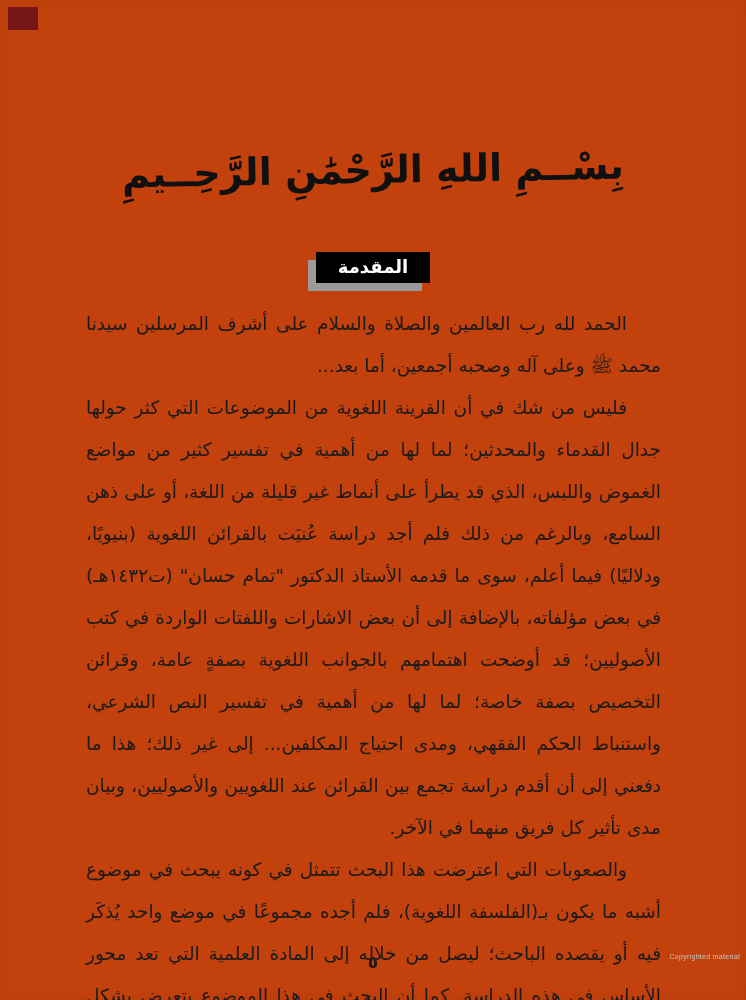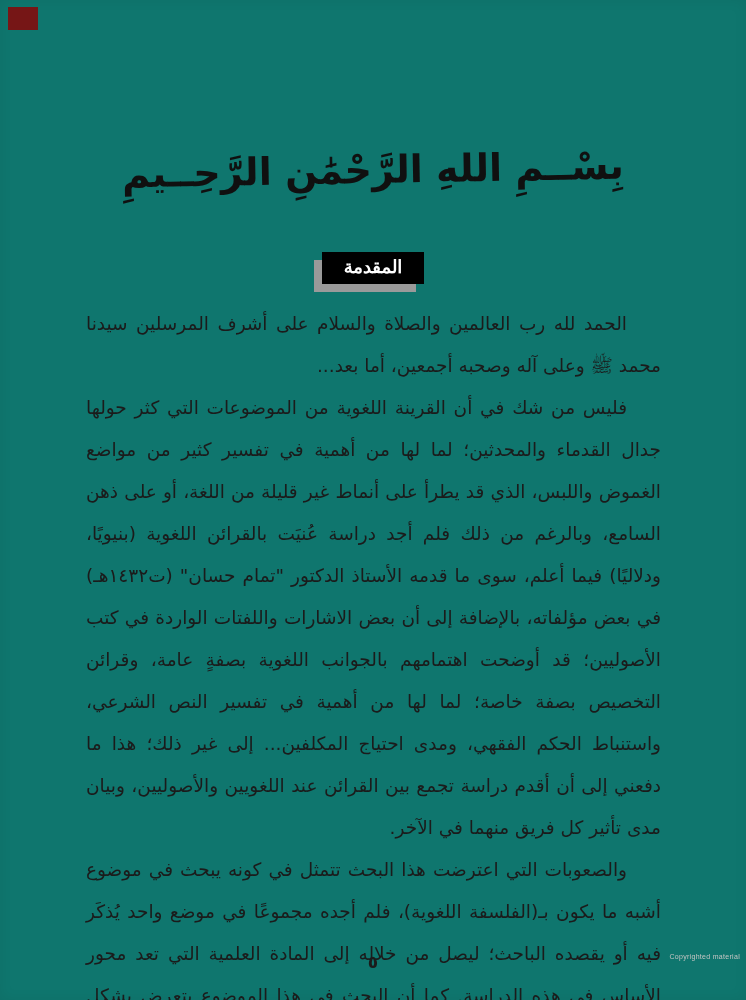--- a/index.html
+++ b/index.html
@@ -5,21 +5,21 @@
   html, body {
     margin: 0;
     padding: 0;
     background: #e9e9e7;
   }
   .page {
     position: relative;
     width: 746px;
     height: 1000px;
     margin: 0 auto;
-    background: #0f766e;
+    background: #c2410c;
     overflow: hidden;
     box-shadow: inset 0 0 14px rgba(0,0,0,0.06);
     font-family: "DejaVu Sans", sans-serif;
     color: #161616;
   }
 
   
   .corner-mark {
     position: absolute;
     top: 7px;
@@ -54,21 +54,20 @@
   }
   .heading {
     display: inline-block;
     direction: rtl;
     background: #000;
     color: #fff;
     font-size: 18px;
     font-weight: bold;
     padding: 4px 22px 6px 22px;
     box-shadow: -8px 8px 0 0 #9a9a9a;
-    font-family: Liberation Serif, serif;
   }
 
   
   .text-block {
     position: absolute;
     top: 303px;
     right: 85px;
     left: 86px;
     direction: rtl;
     text-align: justify;

